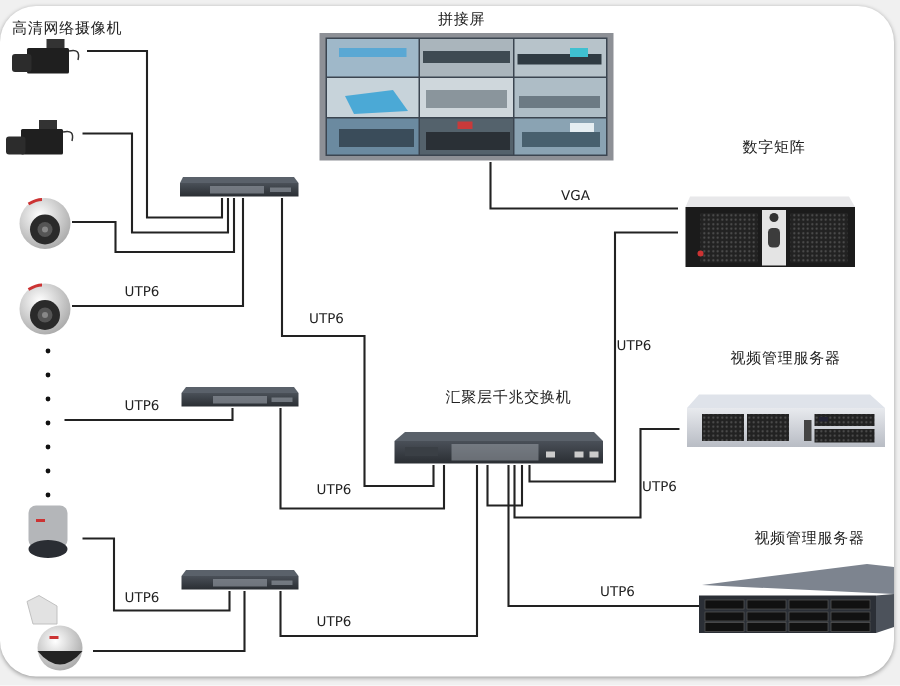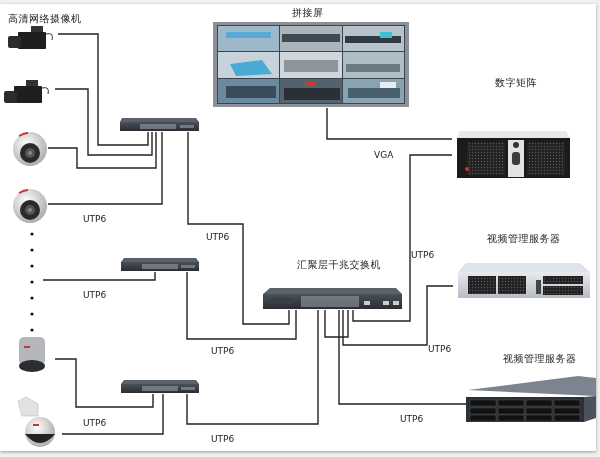--- a/index.html
+++ b/index.html
@@ -1,23 +1,23 @@
 <!DOCTYPE html>
 <html><head>
 <meta charset="utf-8">
 <style>
   html, body { margin:0; padding:0; }
   body { width:600px; height:457px; background:#f0f0f0; position:relative; overflow:hidden;
          font-family:"DejaVu Sans", sans-serif; }
   #canvas { position:absolute; left:0; top:4px; width:596px; height:447px; background:#ffffff;
-            box-shadow: 0 1px 3px rgba(0,0,0,0.35); }
+            box-shadow: 0 1px 3px rgba(0,0,0,0.35); border-radius: 24px; }
   svg { position:absolute; left:0; top:0; }
   .lbl { position:absolute; font-size:10px; color:#222; white-space:nowrap; }
   .title-lbl { font-size:10px; letter-spacing:0.5px; }
-  .utp { font-size:9px; color:#222;margin-top:24px; }
+  .utp { font-size:9px; color:#222; }
 </style>
 </head>
 <body>
 
 <div id="canvas">
   <svg width="596" height="447" viewBox="0 0 596 447">
     <defs>
       <linearGradient id="swg" x1="0" y1="0" x2="0" y2="1">
         <stop offset="0" stop-color="#4a5058"></stop>
           <stop offset="1" stop-color="#2a2e33"></stop>
@@ -207,21 +207,21 @@
           <rect x="498" y="411" width="26" height="6"></rect>
         <rect x="526" y="411" width="26" height="6"></rect>
           <rect x="554" y="411" width="26" height="6"></rect>
       </g>
       <path d="M584,393 L596,392 L596,414 L584,418 Z" fill="#4c525b"></path>
     </g>
   </svg>
 
   <span class="lbl title-lbl" style="left:8px;top:8px;">高清网络摄像机</span>
   <span class="lbl title-lbl" style="left:292px;top:2px;font-family:Liberation Mono, monospace;">拼接屏</span>
-  <span class="lbl title-lbl" style="left:495px;top:72px;">数字矩阵</span>
+  <span class="lbl title-lbl" style="left:495px;top:87px;">数字矩阵</span>
   <span class="lbl title-lbl" style="left:297px;top:254px;">汇聚层千兆交换机</span>
   <span class="lbl title-lbl" style="left:487px;top:228px;">视频管理服务器</span>
   <span class="lbl title-lbl" style="left:503px;top:348px;">视频管理服务器</span>
 
   <span class="lbl utp" style="left:83px;top:186px;">UTP6</span>
   <span class="lbl utp" style="left:206px;top:204px;">UTP6</span>
   <span class="lbl utp" style="left:83px;top:262px;">UTP6</span>
   <span class="lbl utp" style="left:211px;top:318px;">UTP6</span>
   <span class="lbl utp" style="left:83px;top:390px;">UTP6</span>
   <span class="lbl utp" style="left:211px;top:406px;">UTP6</span>

